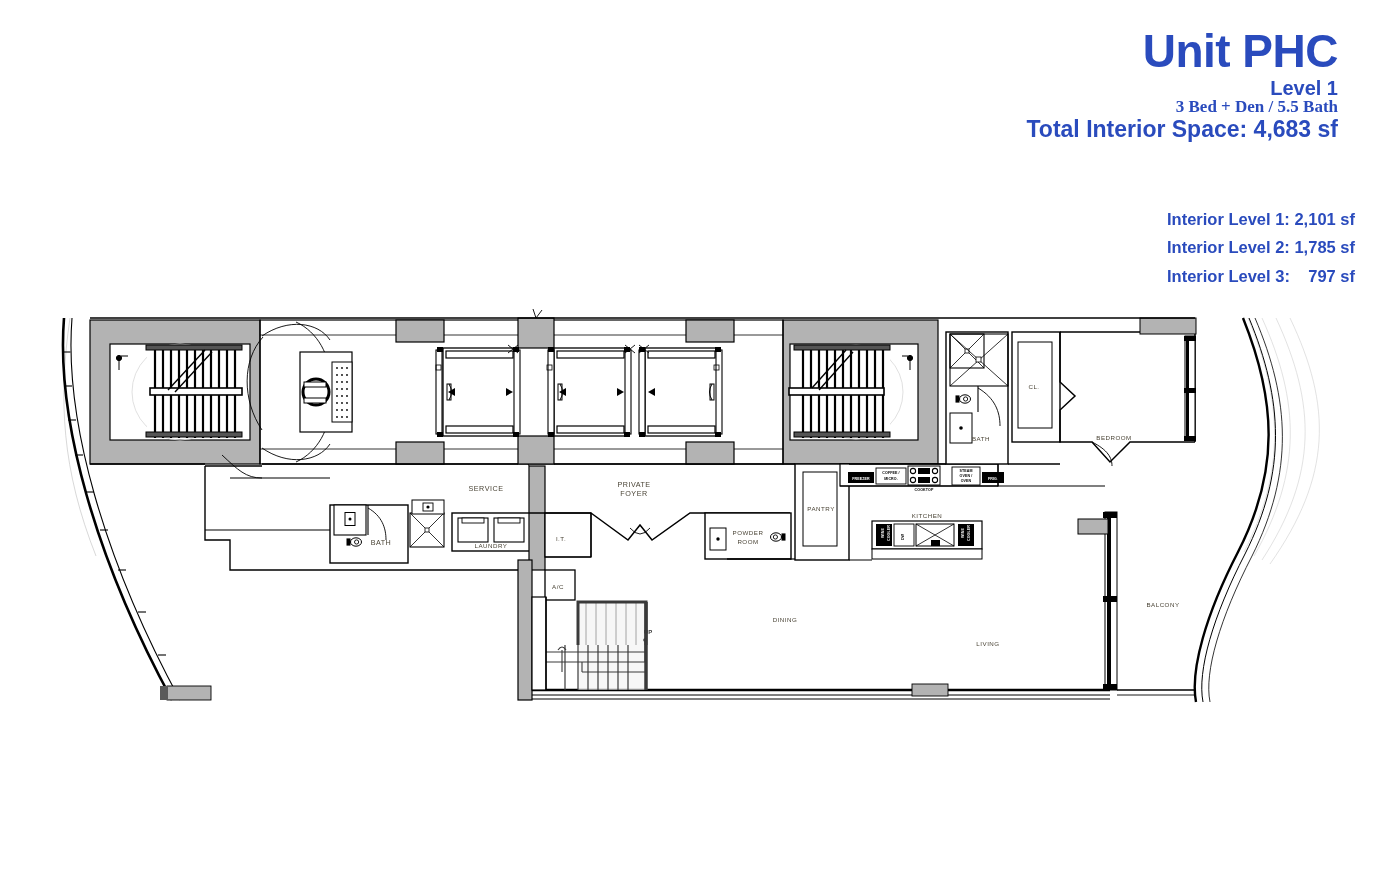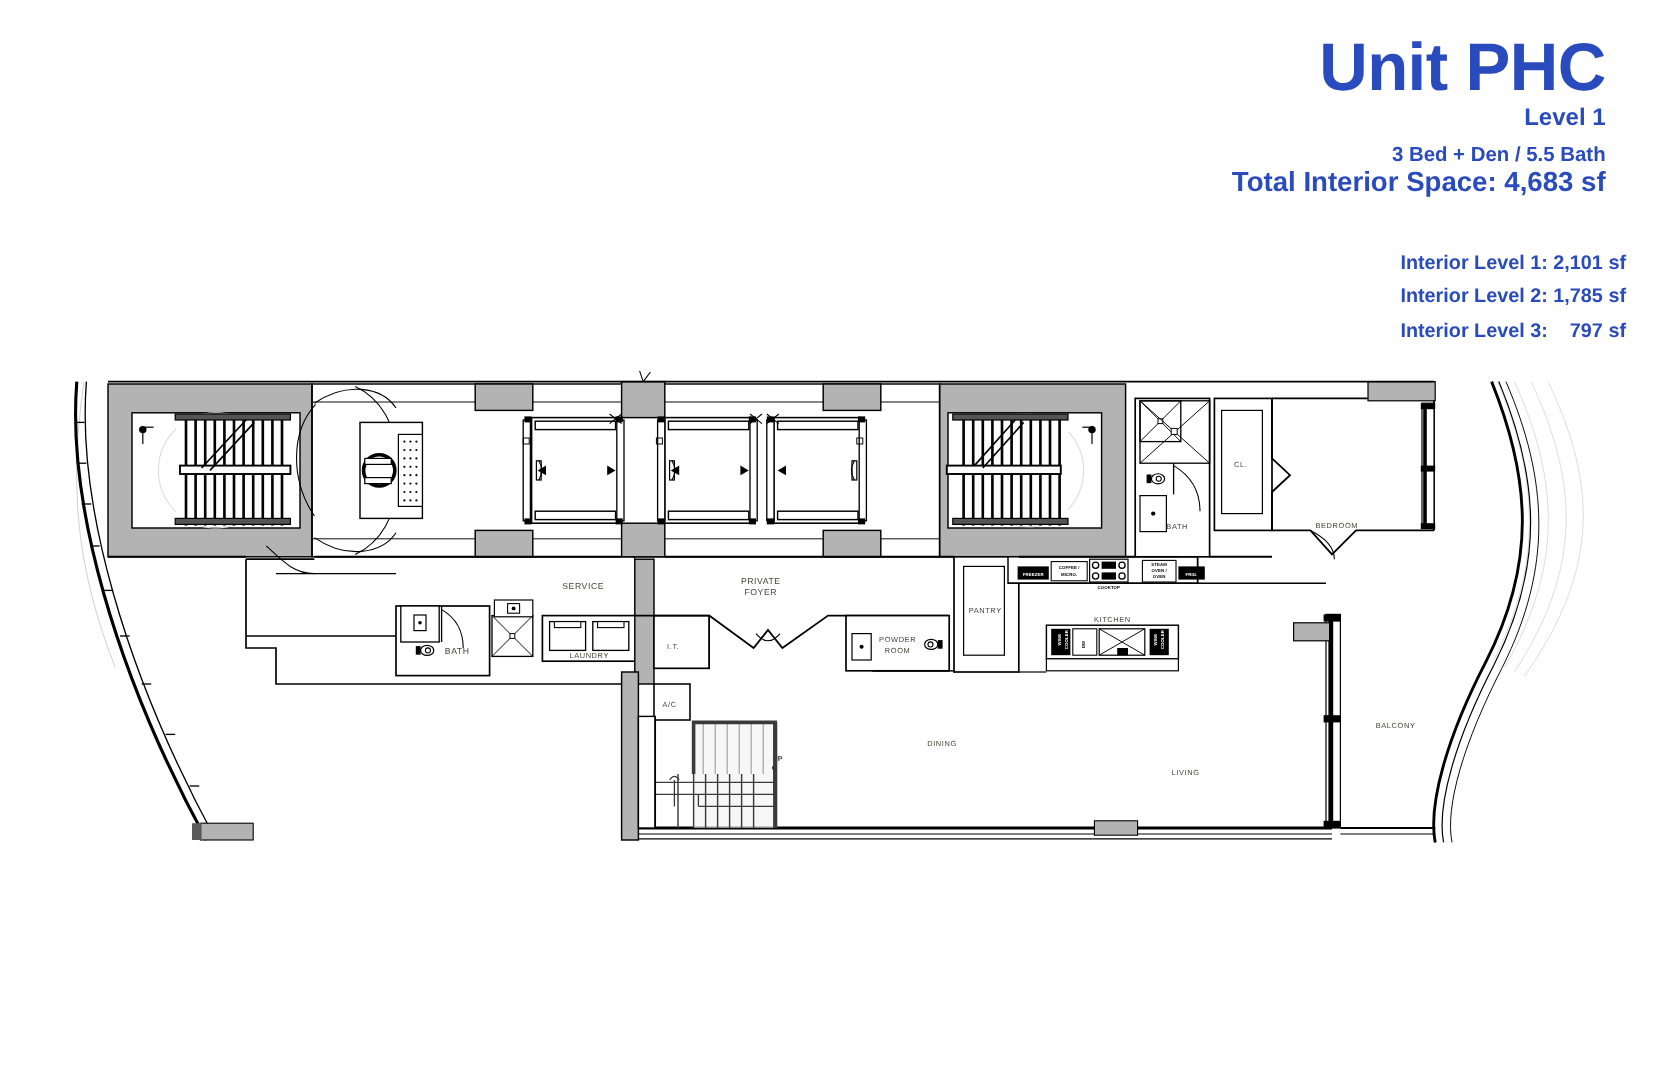--- a/index.html
+++ b/index.html
@@ -2,23 +2,23 @@
 <html><head>
 <meta charset="utf-8">
 <style>
   html,body{margin:0;padding:0;background:#ffffff;}
   body{width:1384px;height:894px;position:relative;overflow:hidden;
        font-family:"Liberation Sans",sans-serif;}
 
   
   #title-block{position:absolute;right:46px;top:28px;text-align:right;
                color:#2a4bbd;font-weight:bold;line-height:1.0;}
-  #unit-title{font-size:56px;letter-spacing:-0.5px;margin-bottom:4px;}
-  #level-line{font-size:20px;margin-bottom:12px;}
-  #beds-line{font-size:17px;margin-bottom:3px;}
+  #unit-title{font-size:46px;letter-spacing:-0.5px;margin-bottom:4px;}
+  #level-line{font-size:20px;margin-bottom:0;}
+  #beds-line{font-size:17px;margin-bottom:3px;font-family:Liberation Serif, serif;}
   #area-line{font-size:23px;margin-left:48px;}
   #areas-block{position:absolute;right:29px;top:205px;text-align:right;
                color:#2a4bbd;font-weight:bold;font-size:16.5px;line-height:1.72;
                white-space:pre;}
 
   
   #plan-wrap{position:absolute;left:0;top:0;width:1384px;height:894px;}
   svg{display:block;}
   .rm-label{font-family:"Liberation Sans",sans-serif;fill:#4a4436;
             font-size:7.2px;letter-spacing:0.5px;text-anchor:middle;font-weight:500;}

